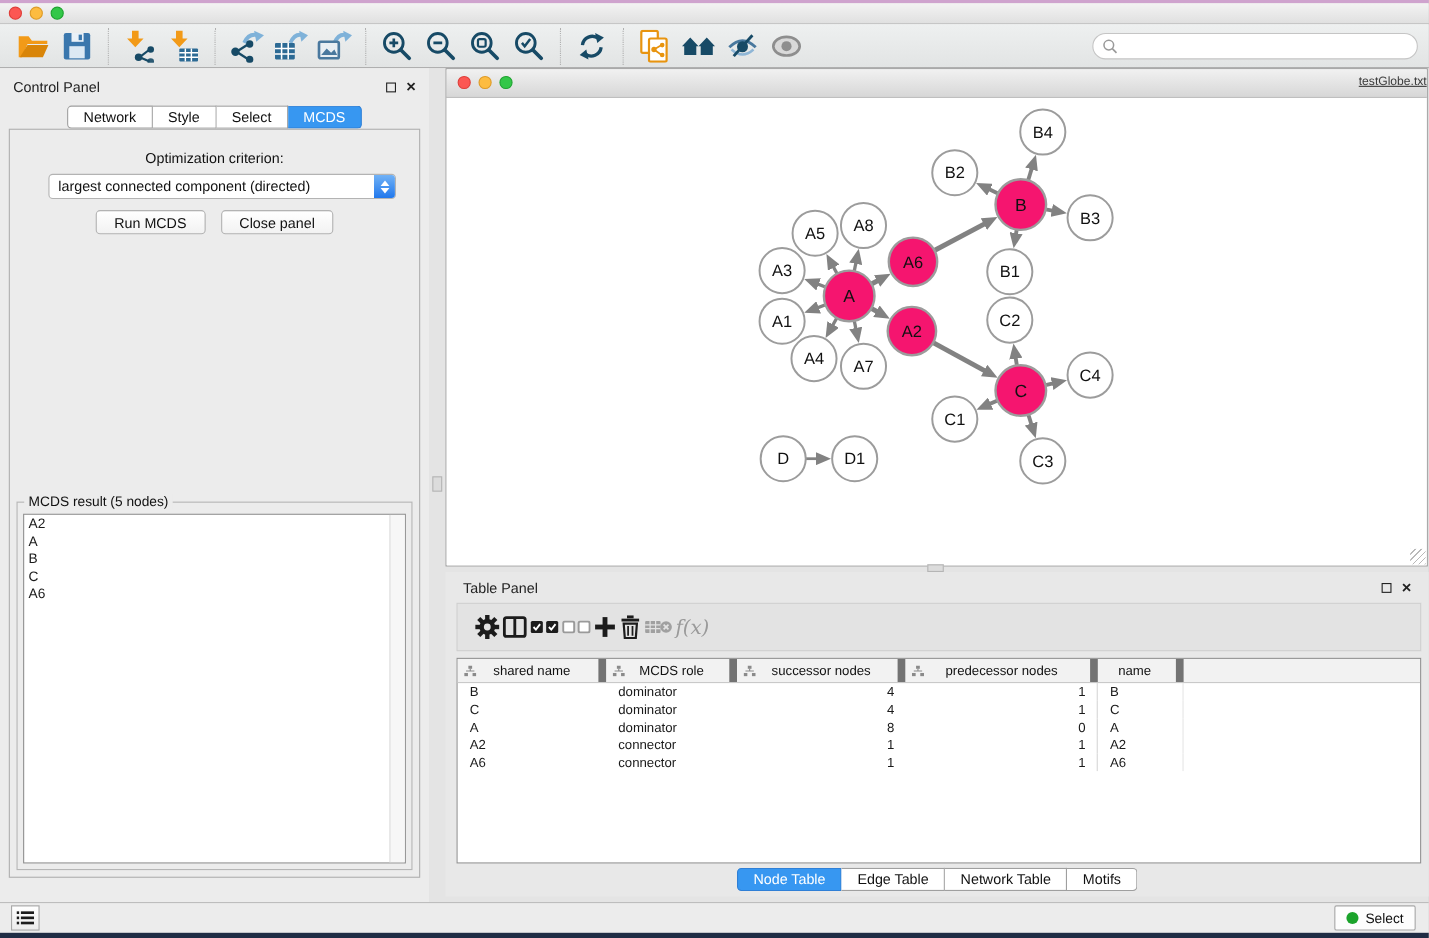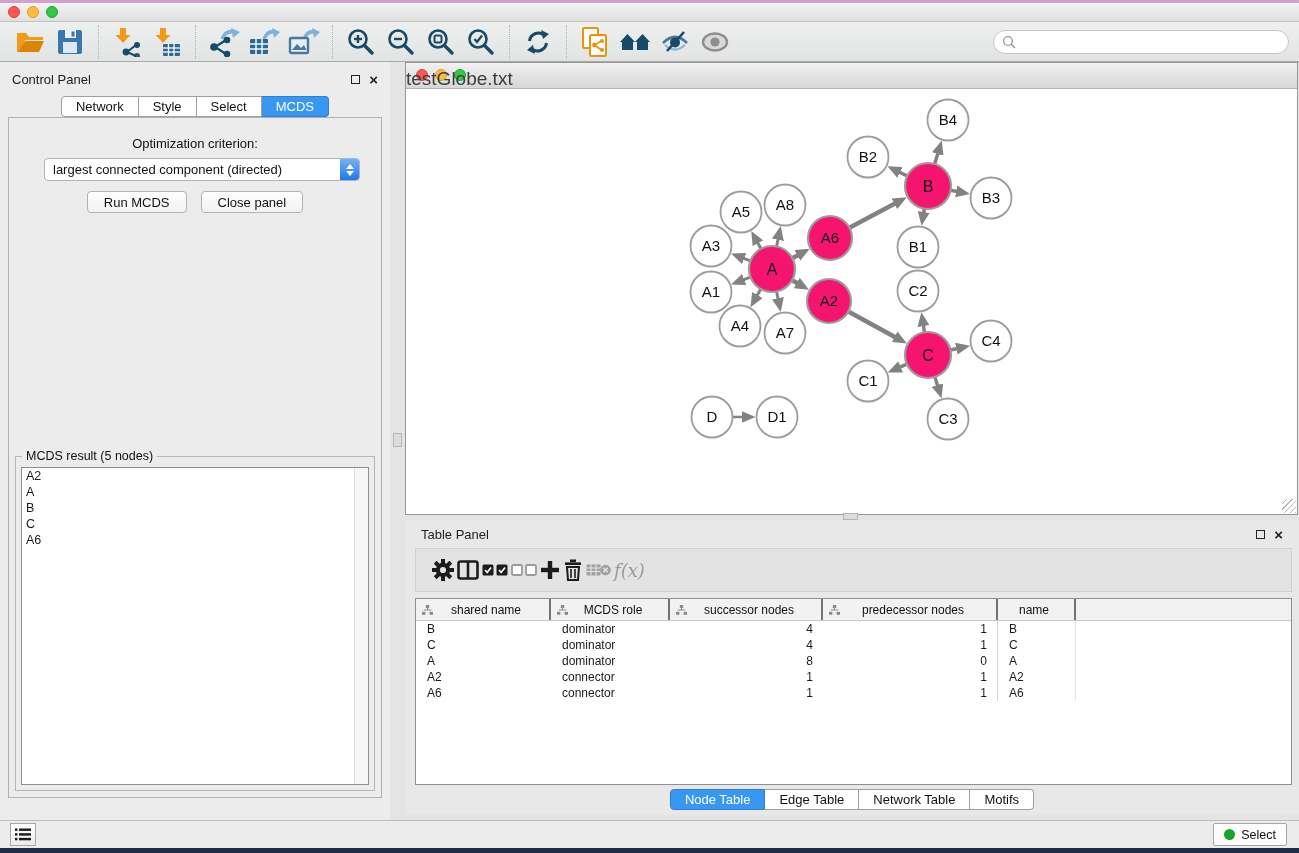--- a/index.html
+++ b/index.html
@@ -82,40 +82,40 @@
   
   .v-divider-handle { position:absolute; left:393px; top:371px; width:9px; height:14px; background:#dcdcdc; border:1px solid #b5b5b5; }
   .h-divider-handle { position:absolute; left:843px; top:451px; width:15px; height:7px; background:#dcdcdc; border:1px solid #b5b5b5; z-index:5; }
   
   .net-window { position:absolute; left:405px; top:0; width:893px; height:453px; border:1px solid #969696; background:#fff; }
   .net-titlebar {
     position:absolute; left:0; top:0; width:100%; height:26px;
     background:linear-gradient(#f1f1f1,#d7d7d7); border-bottom:1px solid #b1b1b1;
   }
   .net-titlebar .lights { top:6px; left:10px; }
-  .net-titlebar .title { position:absolute; left:0; right:0; top:5px; text-align:left; font-size:19px; color:#3c3c3c; }
+  .net-titlebar .title { position:absolute; left:0; right:0; top:5px; text-align:right; font-size:11px; color:#3c3c3c;text-decoration:underline; }
   .net-canvas { position:absolute; left:0; top:26px; right:0; bottom:0; background:#fff; }
   .net-canvas svg { position:absolute; left:0; top:0; }
   .resize-grip {
     position:absolute; right:1px; bottom:1px; width:14px; height:14px;
     background:repeating-linear-gradient(135deg, transparent 0 3px, #b9b9b9 3px 4px);
   }
   
   .table-panel { position:absolute; left:405px; top:458px; width:894px; height:295px; background:#e8e8e8; }
   .tp-header { position:absolute; left:0; top:4px; width:100%; height:20px; display:flex; align-items:center; padding:0 16px; }
   .tp-title { font-size:13px; color:#222; }
   .tp-toolstrip {
     position:absolute; left:10px; right:7px; top:28px; height:44px; background:#e3e3e3;
     border:1px solid #d0d0d0; display:flex; align-items:center; gap:3px; padding-left:16px;
   }
   .tool-icon { display:flex; align-items:center; justify-content:center; cursor:pointer; background:none; border:none; }
   .fx { font-family:"DejaVu Serif", serif; font-style:italic; font-size:18px; color:#9a9a9a; }
   .tp-table { position:absolute; left:10px; right:7px; top:78px; height:187px; background:#fff; border:1px solid #8f8f8f; overflow:hidden; }
   .thead { display:flex; height:22px; background:#f2f2f2; border-bottom:1px solid #c9c9c9; }
-  .th { display:flex; align-items:center; border-right:2px solid #737373; padding-left:6px; }
+  .th { display:flex; align-items:center; border-right:7px solid #737373; padding-left:6px; }
   .th .th-label { flex:1; text-align:center; font-size:12px; color:#111; padding-right:10px; }
   .trow { display:flex; height:16px; font-size:12px; }
   .td { display:flex; align-items:center; }
   .td.num { justify-content:flex-end; padding-right:10px; }
   .td.txt { padding-left:11px; }
   .c0 { width:135px; } .c1 { width:119px; } .c2 { width:153px; } .c3 { width:175px; } .c4 { width:78px; }
   .td.c3 { border-right:1px solid #d6d6d6; }
   .td.c4 { border-right:1px solid #e6e6e6; }
   .tp-tabs { position:absolute; left:0; right:0; top:269px; display:flex; justify-content:center; }
   

